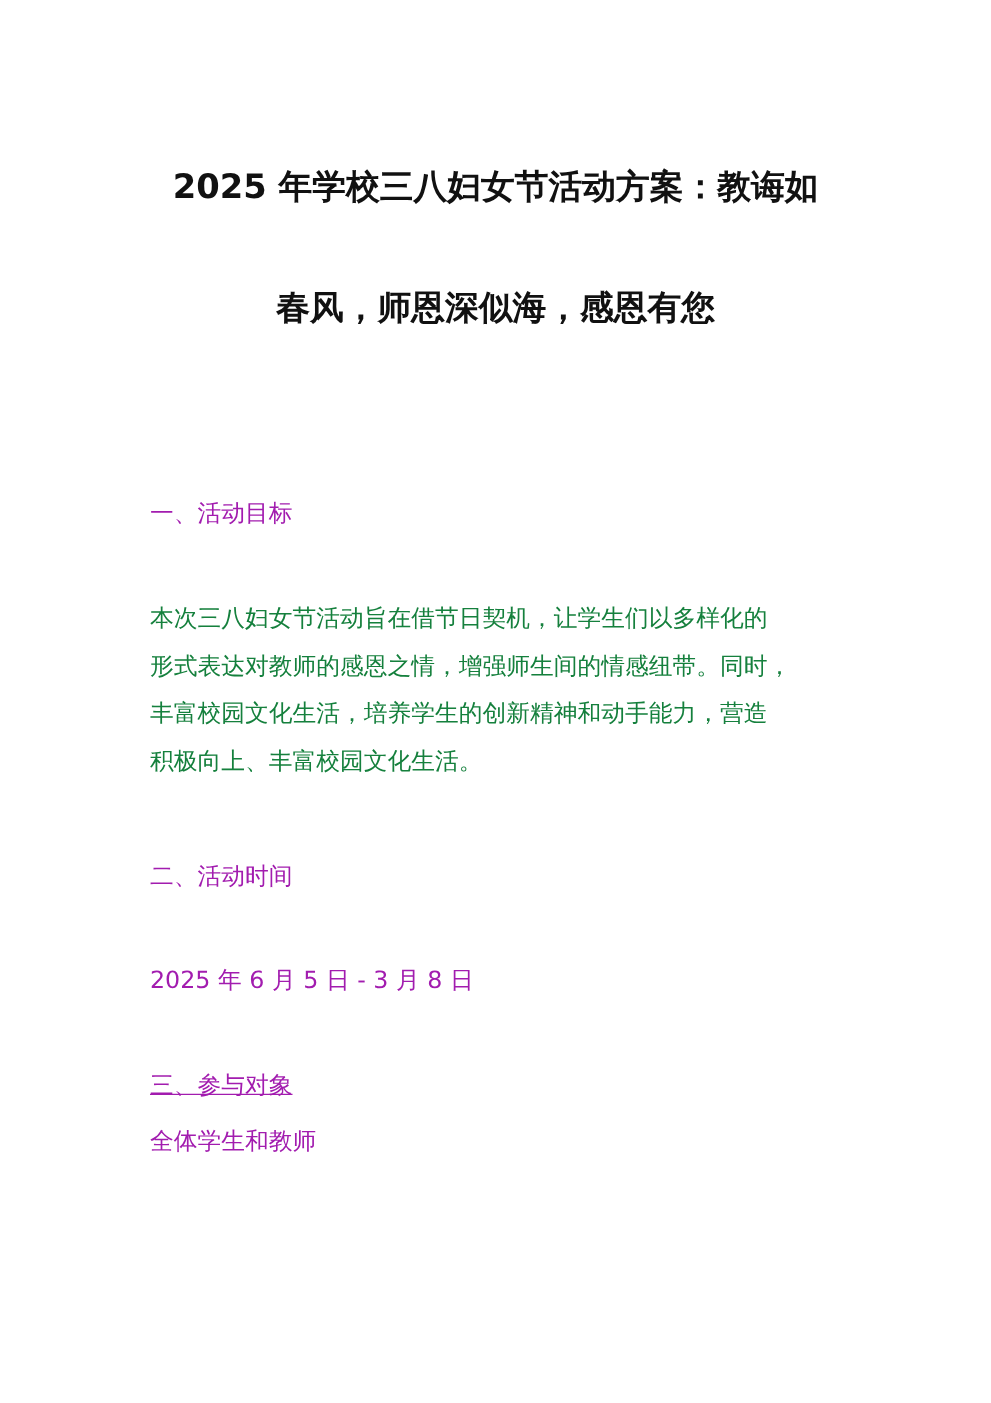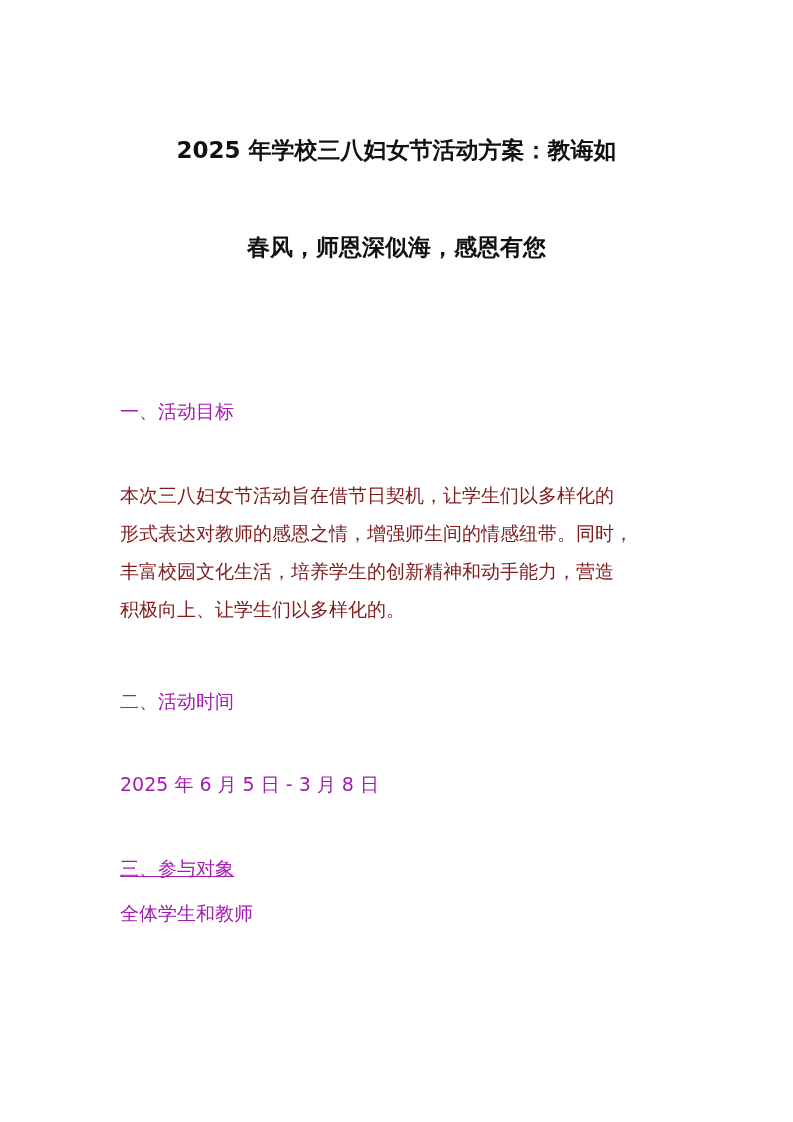--- a/index.html
+++ b/index.html
@@ -20,42 +20,42 @@
       left: 0; top: 0;
       width: 793px; height: 1122px;
       background: #ffffff;
     }
     .title-line {
       position: absolute;
       left: 0;
       width: 793px;
       text-align: center;
       font-weight: bold;
-      font-size: 23px;
+      font-size: 27px;
       line-height: 36px;
       letter-spacing: 0px;
       color: #111111;
     }
     .title-line.l1 { top: 132px; }
     .title-line.l2 { top: 229px; }
 
     .text {
       position: absolute;
       left: 120px;
       font-size: 19px;
       line-height: 26px;
       color: #a21caf;
       white-space: nowrap;
     }
     .para {
       position: absolute;
       left: 120px;
       width: 575px;
       font-size: 19px;
-      color: #7f1d1d;
+      color: #15803d;
     }
     .para .pline {
       display: block;
       height: 38px;
       line-height: 26px;
       white-space: nowrap;
     }
   </style>
 </head>
 <body>
@@ -64,21 +64,21 @@
 
   <div class="title-line l1">2025 年学校三八妇女节活动方案：教诲如</div>
   <div class="title-line l2">春风，师恩深似海，感恩有您</div>
 
   <div class="text" style="top:398px;">一、活动目标</div>
 
   <div class="para" style="top:482px;">
     <span class="pline">本次三八妇女节活动旨在借节日契机，让学生们以多样化的</span>
     <span class="pline">形式表达对教师的感恩之情，增强师生间的情感纽带。同时，</span>
     <span class="pline">丰富校园文化生活，培养学生的创新精神和动手能力，营造</span>
-    <span class="pline">积极向上、让学生们以多样化的。</span>
+    <span class="pline">积极向上、丰富校园文化生活。</span>
   </div>
 
   <div class="text" style="top:688px;">二、活动时间</div>
   <div class="text" style="top:771px;">2025 年 6 月 5 日 - 3 月 8 日</div>
 
   <div class="text" style="top:855px;text-decoration:underline;">三、参与对象</div>
   <div class="text" style="top:900px;">全体学生和教师</div>
 
 </div>
 

